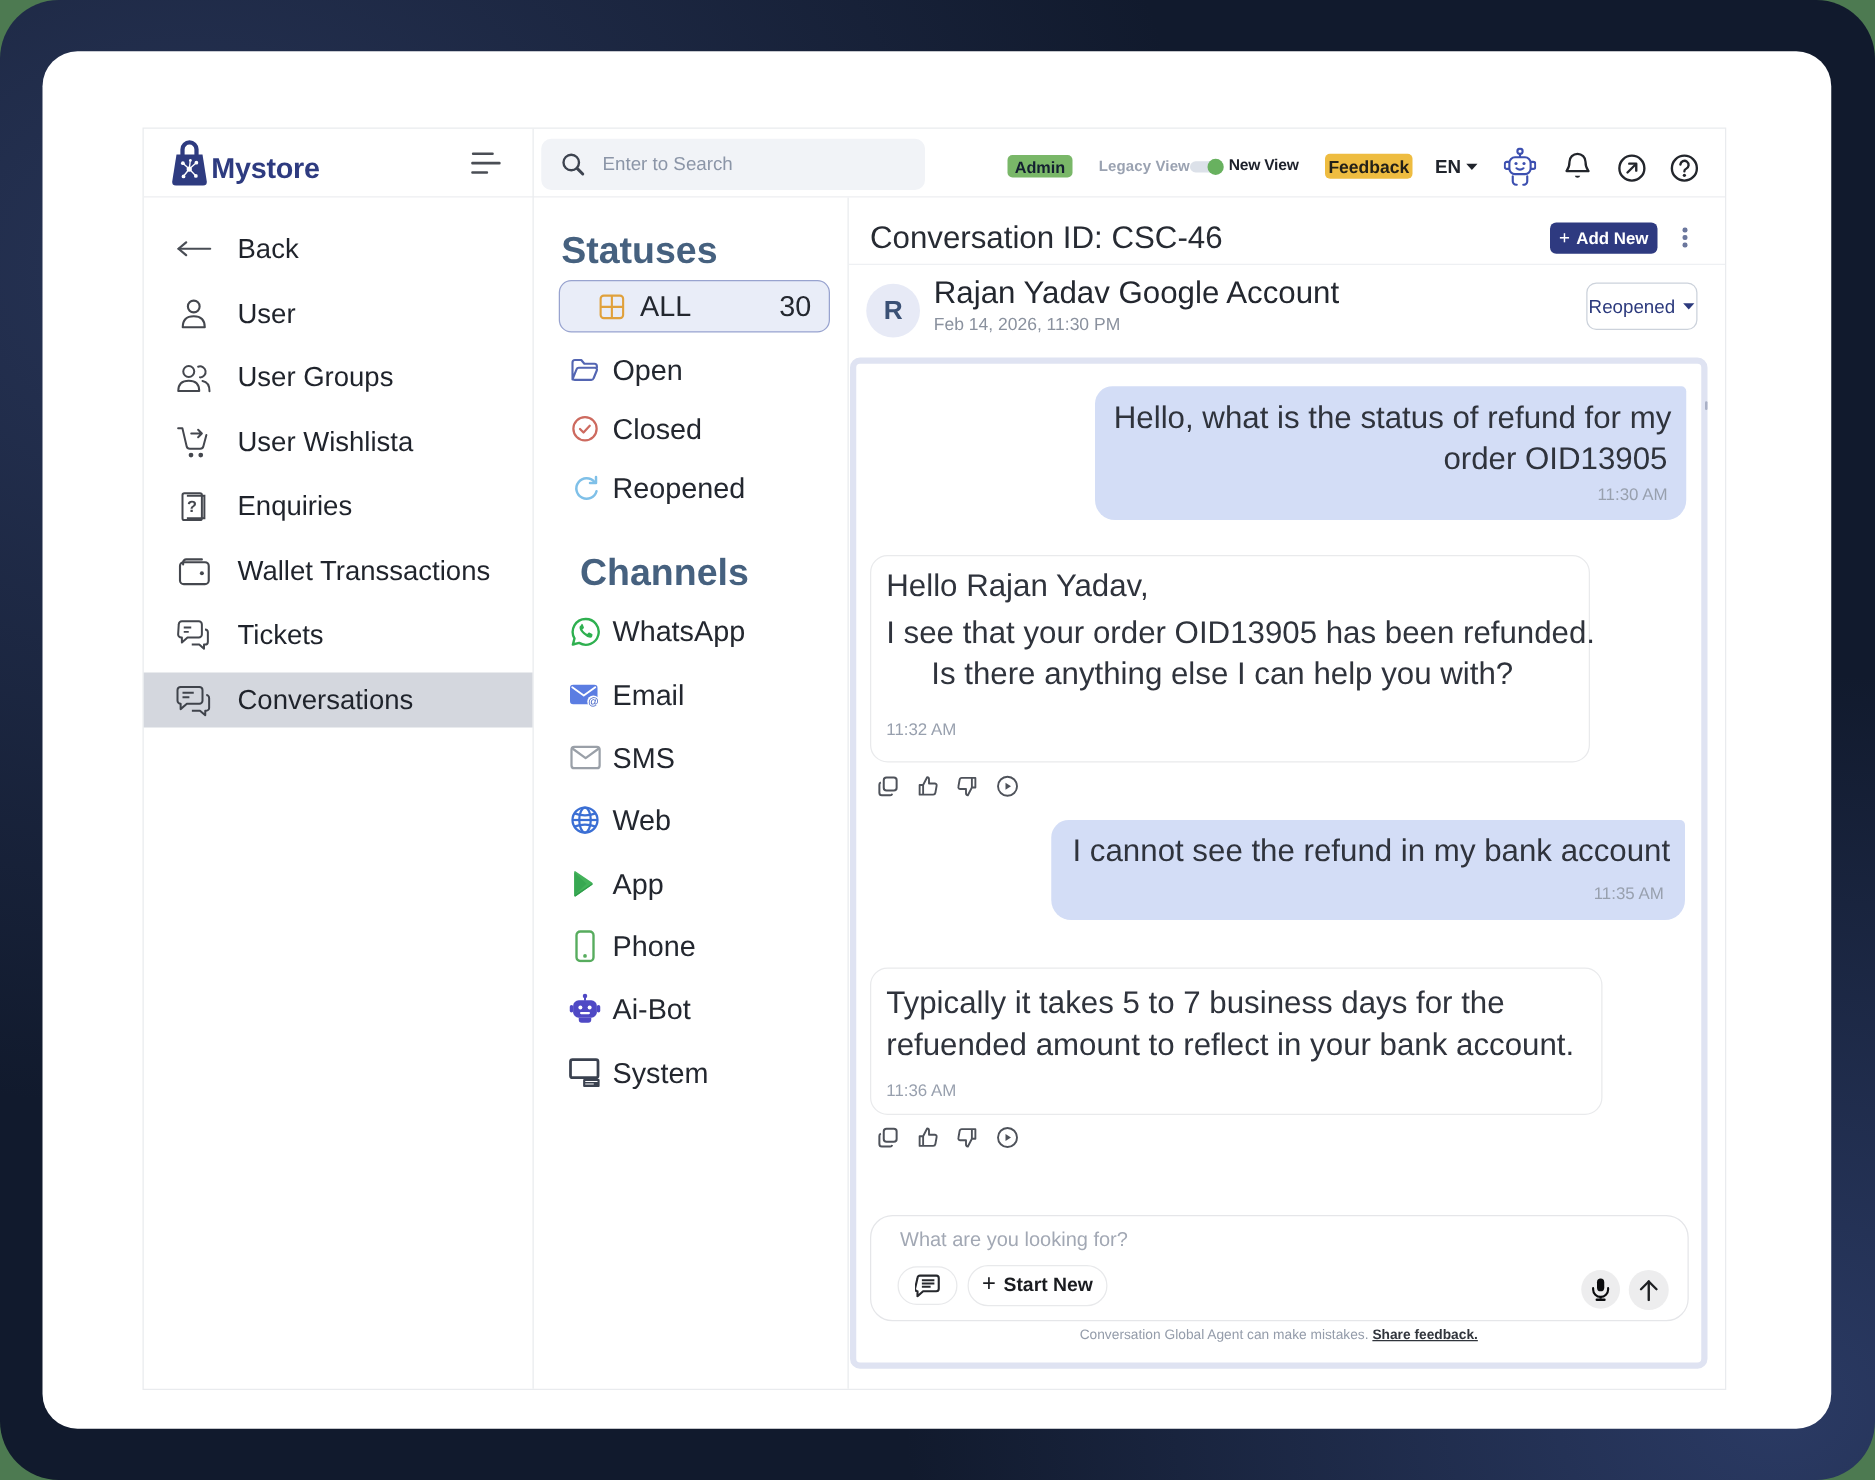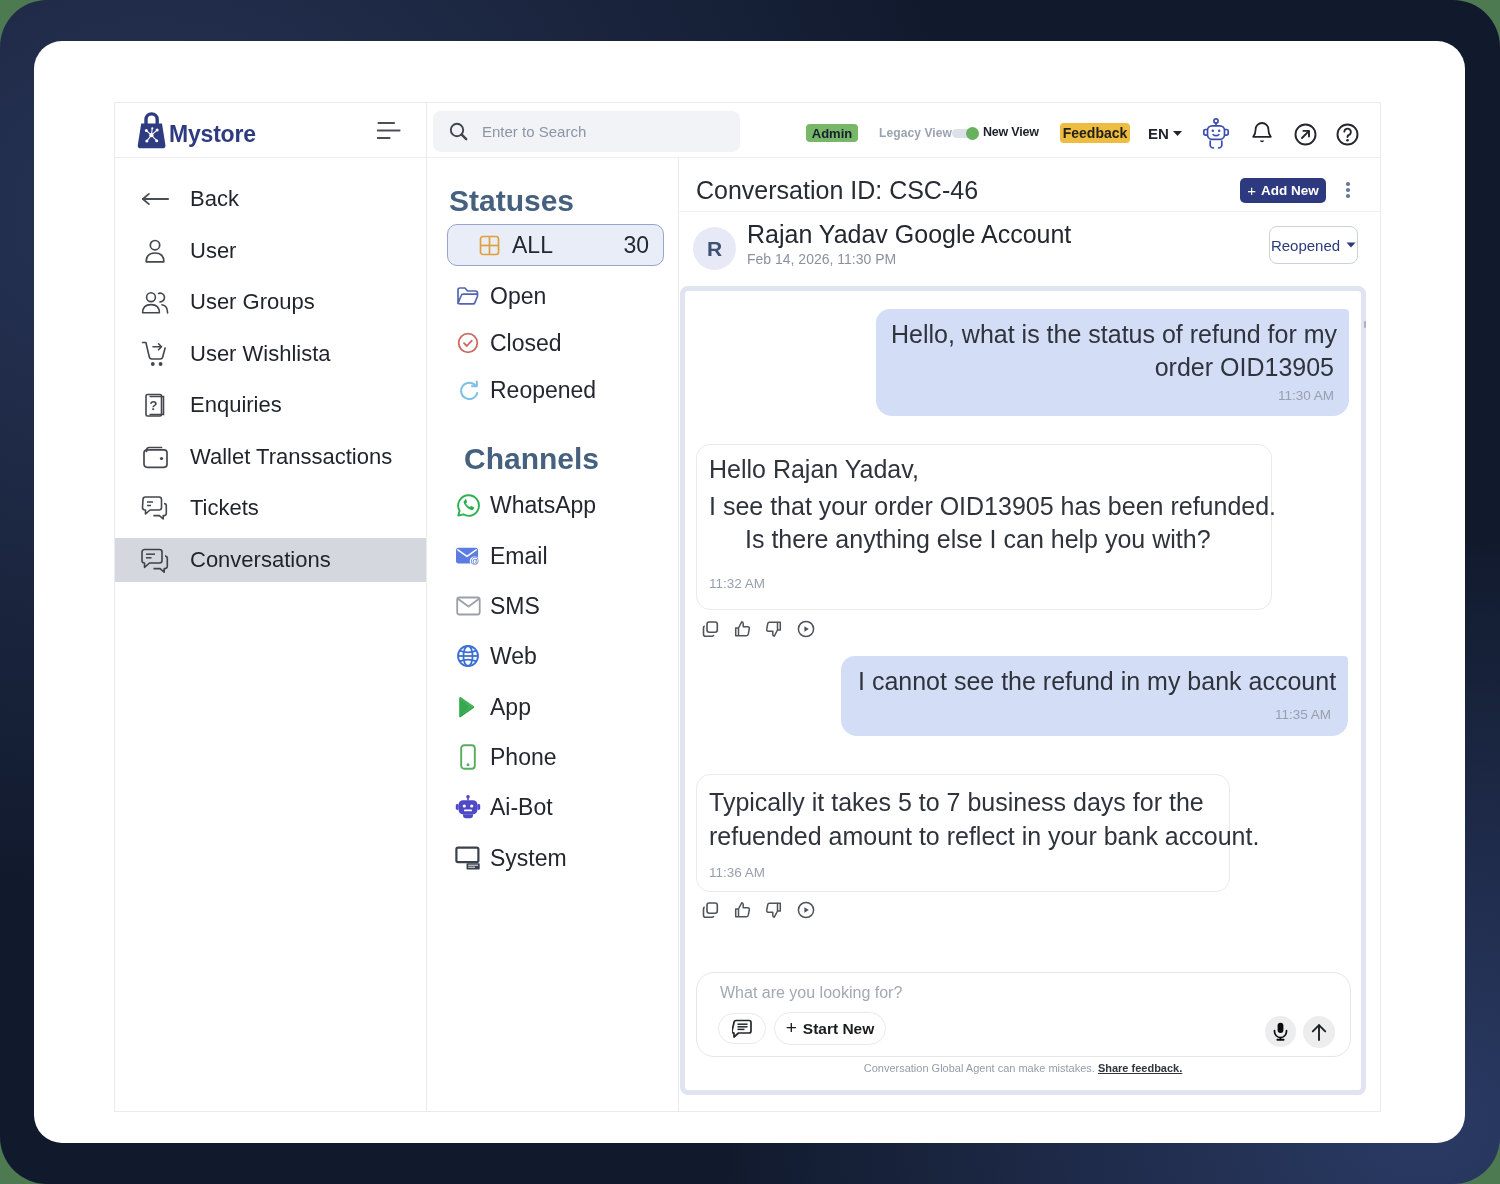--- a/index.html
+++ b/index.html
@@ -410,21 +410,21 @@
       <circle cx="9" cy="9" r="7.6" fill="none" stroke="#4e525a" stroke-width="1.5"></circle>
       <path d="M7.4 6.2 l4.4 2.8 l-4.4 2.8 Z" fill="#4e525a"></path>
     </svg>
   </div>
 
 <div class="ab bub" style="left:841px;top:656px;width:507px;height:80px;background:#d3ddf6;border-radius:14px 4px 16px 16px;text-align:right;padding:9px 17px 0;">
   <div style="white-space:nowrap;">I cannot see the refund in my bank account</div>
   <div class="ts" style="margin-top:9.5px;">11:35 AM</div>
 </div>
 
-<div class="ab bub" style="left:696px;top:774px;width:534px;height:118px;background:#fff;border:1.5px solid #e9eaec;border-radius:14px;padding:11px 12px 0;">
+<div class="ab bub" style="left:696px;top:774px;width:586px;height:118px;background:#fff;border:1.5px solid #e9eaec;border-radius:14px;padding:11px 12px 0;">
   <div style="white-space:nowrap;">Typically it takes 5 to 7 business days for the</div>
     <div style="white-space:nowrap;">refuended amount to reflect in your bank account.</div>
   <div class="ts" style="margin-top:13px;">11:36 AM</div>
 </div>
 <div class="ab act" style="left:701px;top:901px;">
     <svg width="18" height="18" viewBox="0 0 18 18">
       <rect x="6" y="2" width="10.3" height="10.3" rx="2.2" fill="none" stroke="#4e525a" stroke-width="1.6"></rect>
       <path d="M12.8 15 a1.8 1.8 0 0 1 -1.8 1.2 h-6.5 a2 2 0 0 1 -2 -2 v-6.5 a1.8 1.8 0 0 1 1.2 -1.8" fill="none" stroke="#4e525a" stroke-width="1.6"></path>
     </svg>
     <svg width="18" height="18" viewBox="0 0 18 18">

